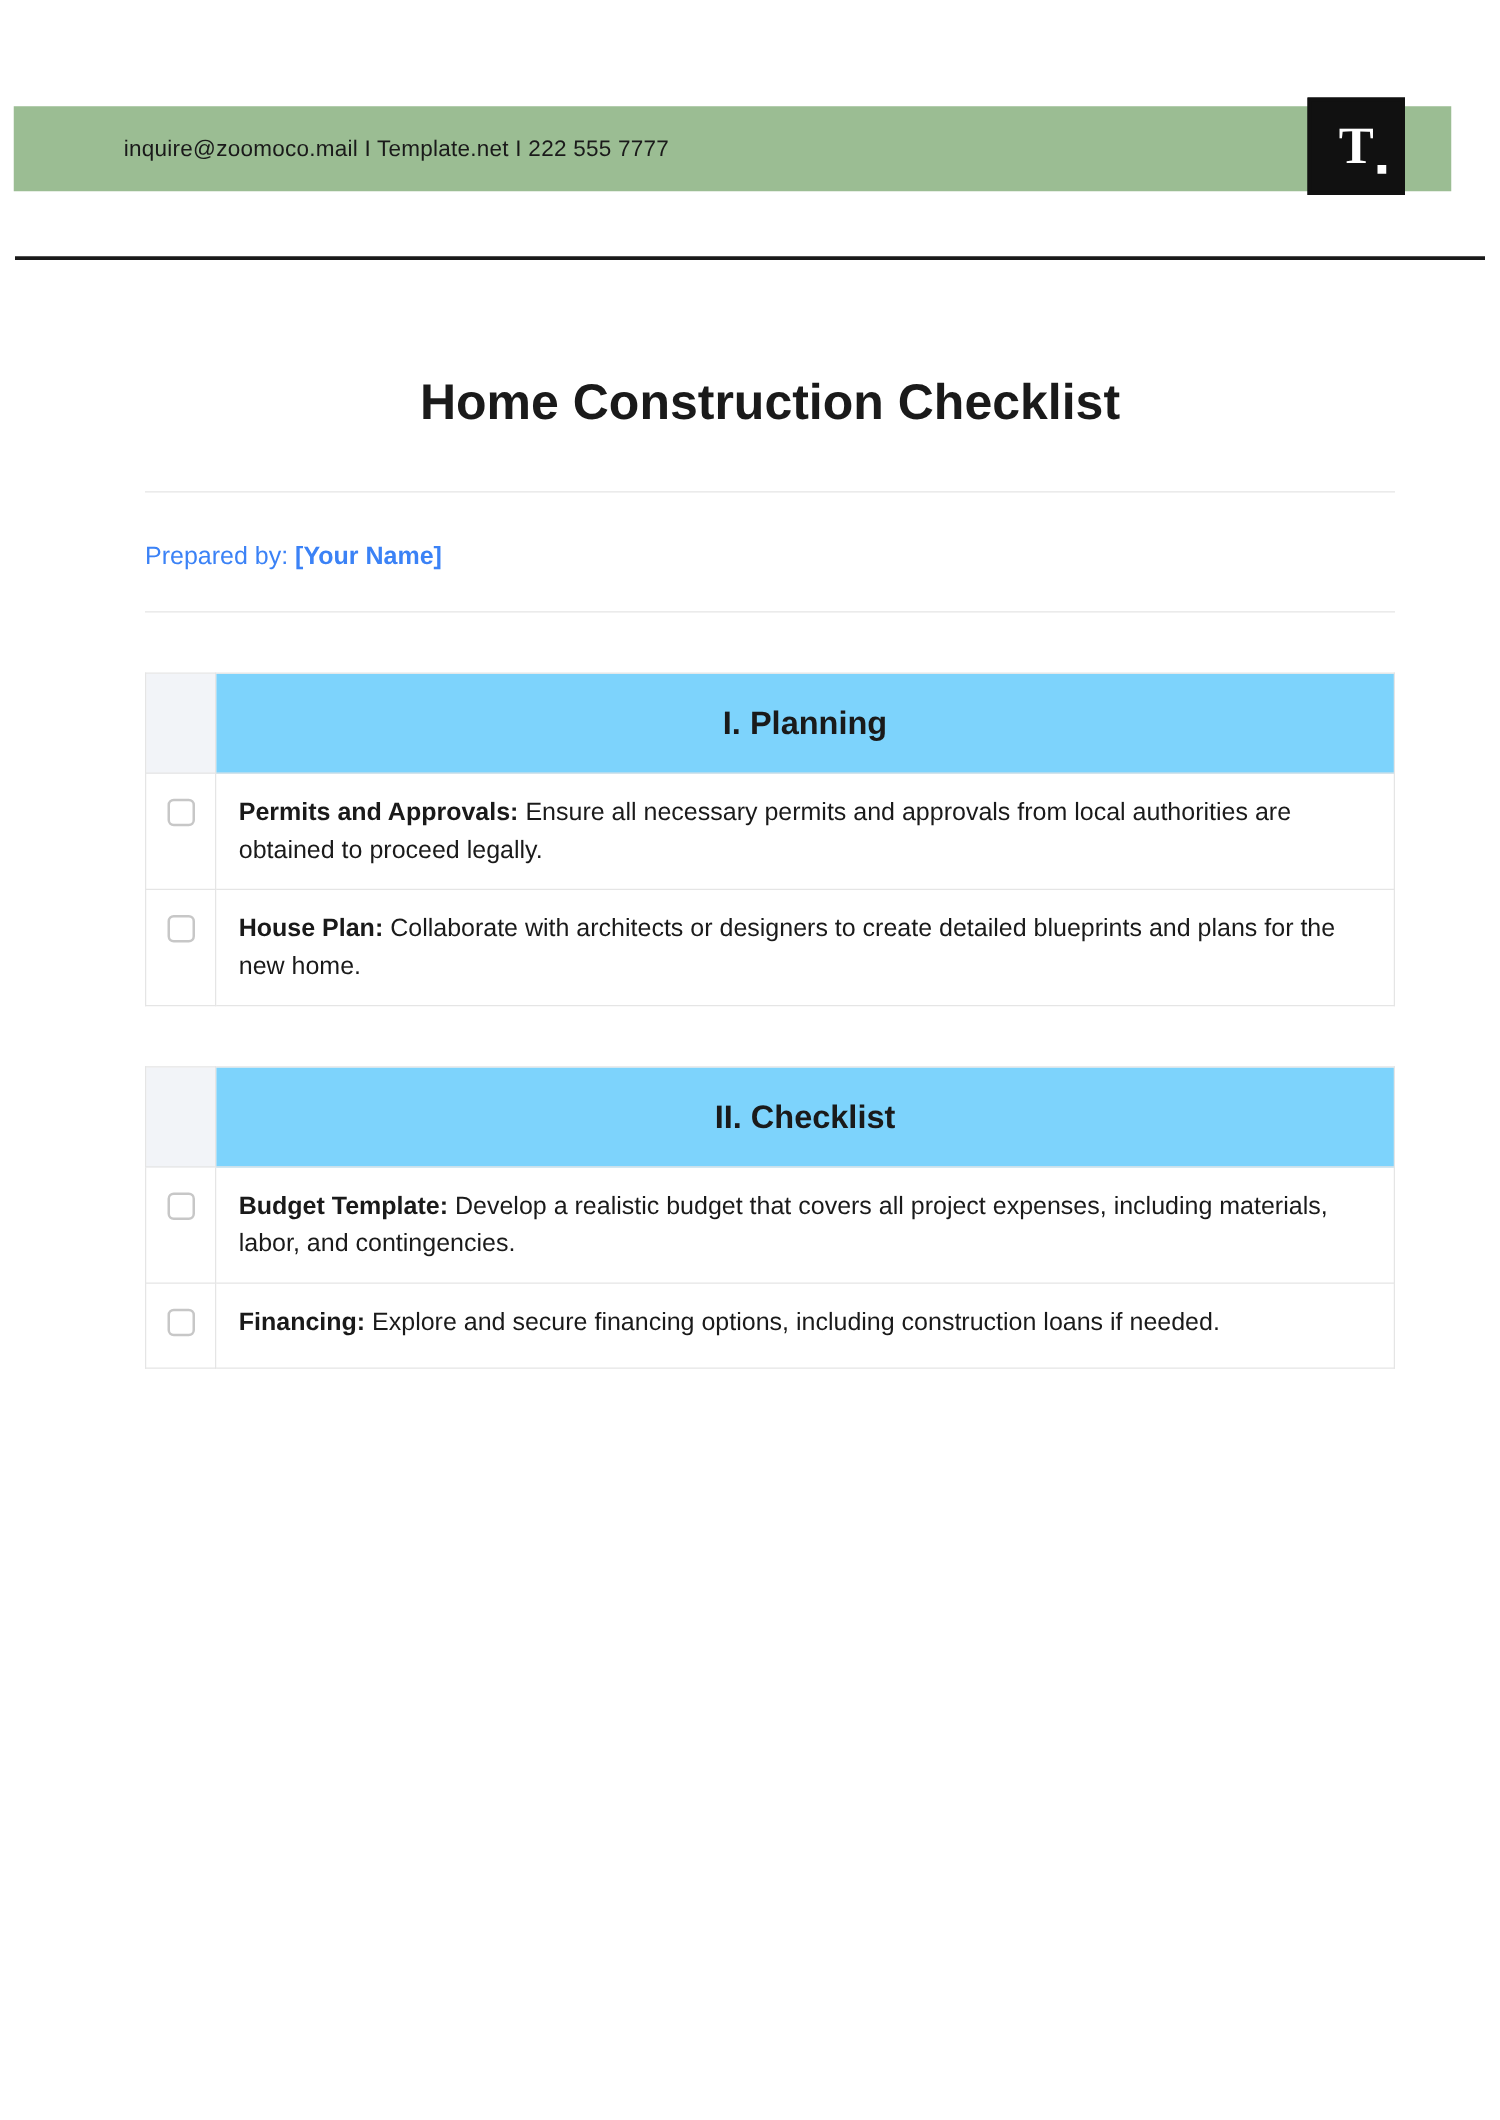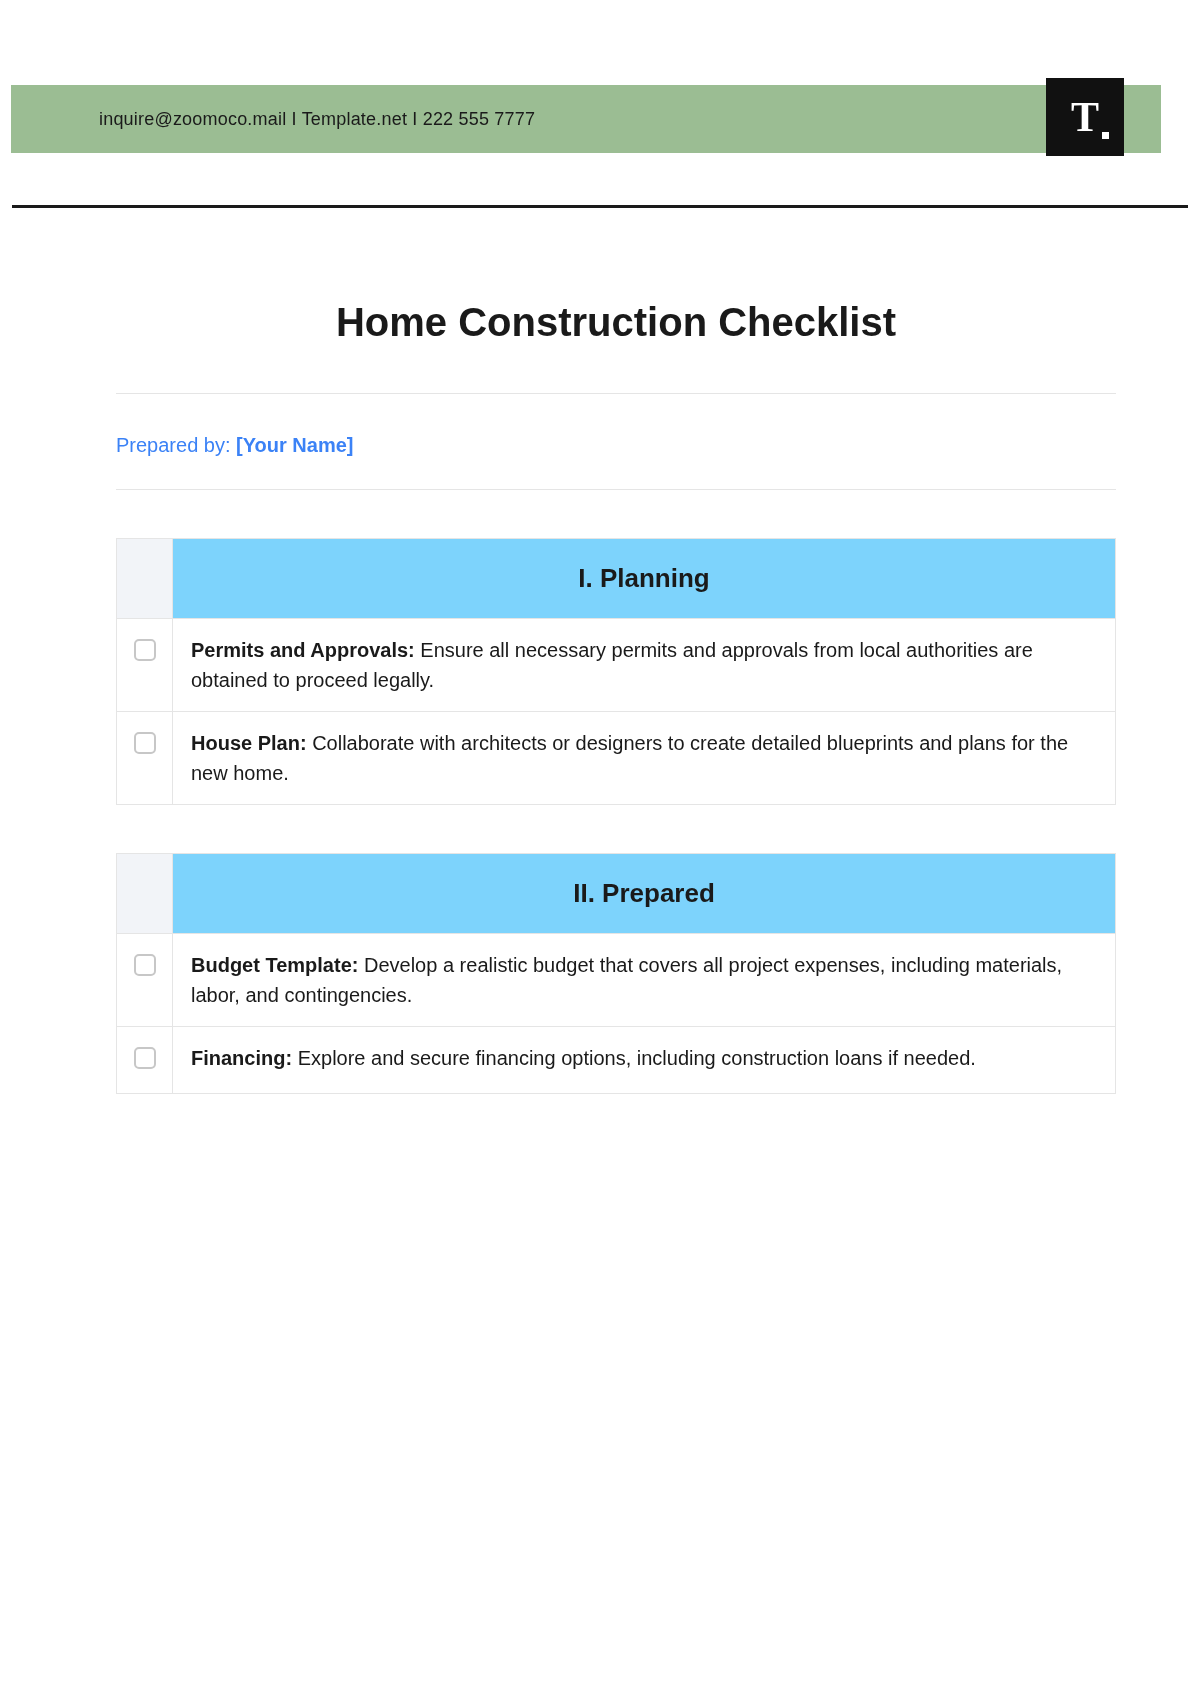--- a/index.html
+++ b/index.html
@@ -175,21 +175,21 @@
         <span class="item-bold">House Plan:</span><span> Collaborate with architects or designers to create detailed blueprints and plans for the new home.</span>
       </td>
     </tr>
   </tbody>
     </table>
 
   <table class="section-table">
     <tbody>
         <tr>
       <th class="checkbox-head"></th>
-      <th>II. Prepared</th>
+      <th>II. Checklist</th>
     </tr>
     <tr>
       <td class="check-cell"><span class="checkbox"></span></td>
       <td>
         <span class="item-bold">Budget Template:</span><span> Develop a realistic budget that covers all project expenses, including materials, labor, and contingencies.</span>
       </td>
     </tr>
     <tr>
       <td class="check-cell"><span class="checkbox"></span></td>
       <td>

